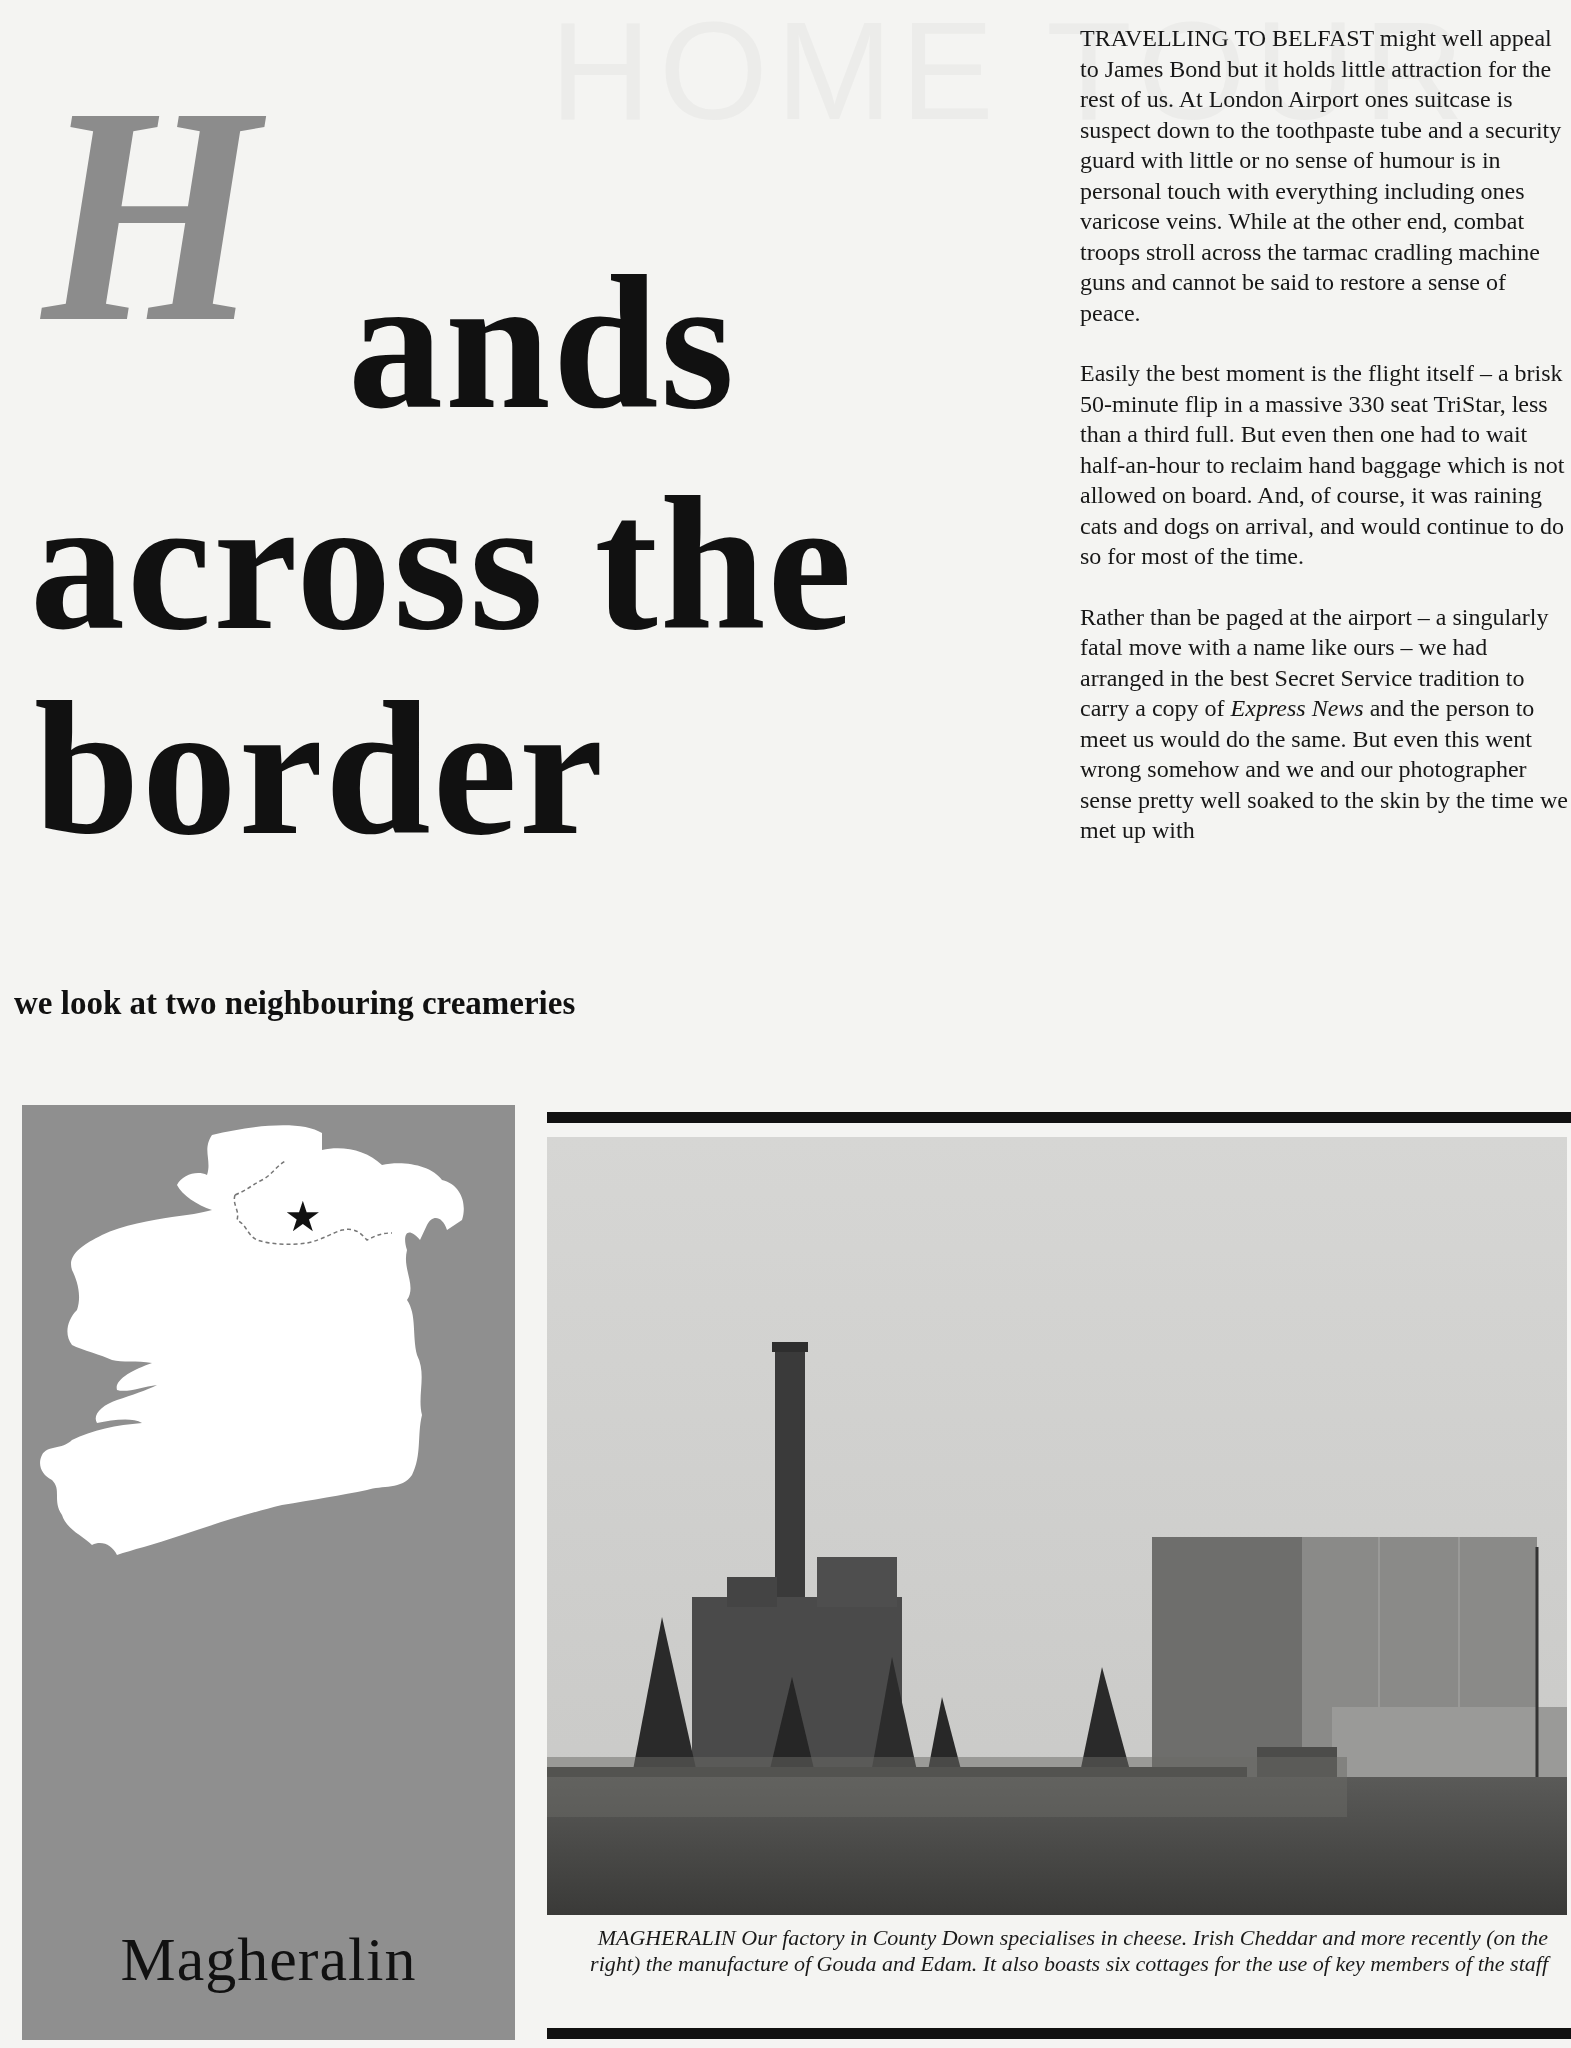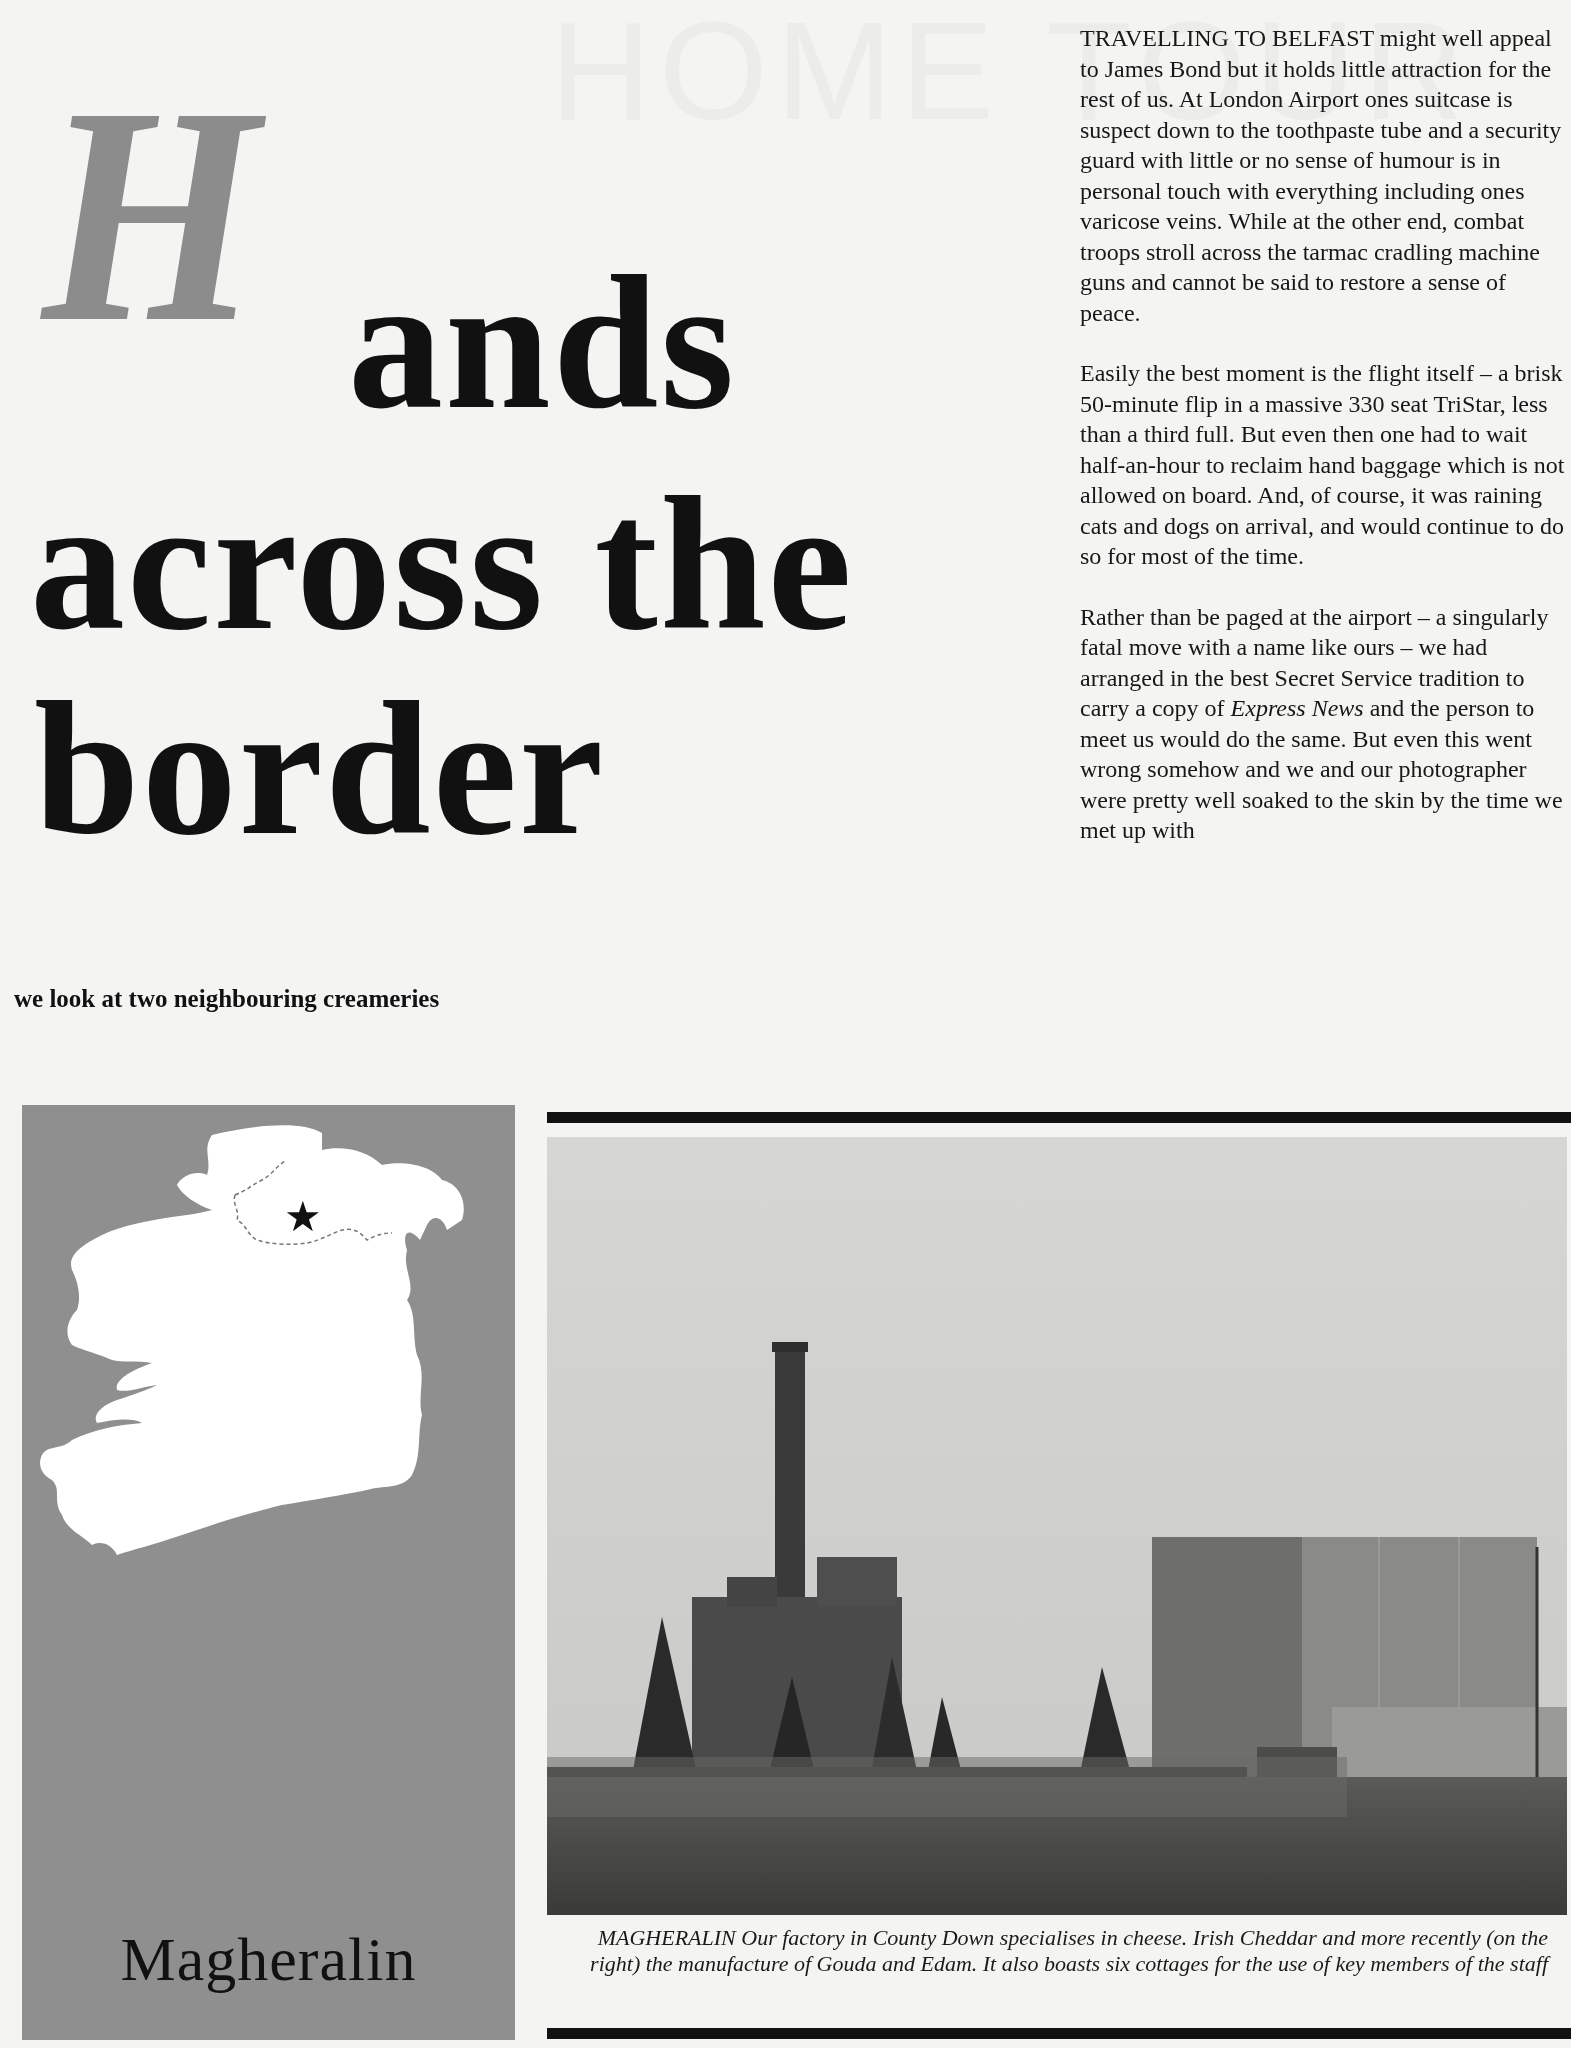--- a/index.html
+++ b/index.html
@@ -4,21 +4,21 @@
 <style>
   html,body{margin:0;padding:0;}
   body{width:1571px;height:2048px;background:#f4f4f2;position:relative;overflow:hidden;font-family:"Liberation Serif","DejaVu Serif",serif;color:#151515;}
   .ghost{position:absolute;left:550px;top:-10px;font-family:"Liberation Sans",sans-serif;font-weight:100;font-size:140px;color:#ececea;letter-spacing:8px;white-space:nowrap;}
   .headline{position:absolute;left:30px;top:60px;width:1040px;}
   .dropcap{position:absolute;left:0;top:0;font-family:"Liberation Serif",serif;font-weight:700;font-style:italic;font-size:310px;line-height:1;color:#8c8c8c;transform:scaleX(0.9);}
   .hl-line{position:absolute;font-family:"Liberation Serif",serif;font-weight:700;color:#111;white-space:nowrap;letter-spacing:2px;transform-origin:left top;}
   .hl1{left:318px;top:150px;font-size:190px;margin-top:24px;}
   .hl2{left:0;top:395px;font-size:190px;}
   .hl3{left:4px;top:600px;font-size:190px;}
-  .subhead{position:absolute;left:14px;top:985px;font-family:"Liberation Serif",serif;font-weight:700;font-size:25px;color:#111;white-space:nowrap;}
+  .subhead{position:absolute;left:14px;top:985px;font-family:"Liberation Serif",serif;font-weight:700;font-size:33px;color:#111;white-space:nowrap;}
   .body-col{position:absolute;left:1080px;top:8px;width:490px;font-size:24px;line-height:30.5px;color:#171717;}
   .body-col p{margin:15px 0 30px 0;}
   .map-panel{position:absolute;left:22px;top:1105px;width:493px;height:935px;background:#8f8f8f;}
   .map-panel svg{position:absolute;left:0;top:0;}
   .map-label{position:absolute;left:0;right:0;bottom:45px;text-align:center;font-family:"Liberation Serif",serif;font-weight:400;font-size:62px;color:#111;letter-spacing:1px;}
   .rule-top{position:absolute;left:547px;top:1112px;width:1024px;height:11px;background:#111;}
   .photo{position:absolute;left:547px;top:1137px;width:1020px;height:778px;background:#cfcfcd;overflow:hidden;}
   .caption{position:absolute;left:548px;top:1925px;width:1000px;font-family:"Liberation Serif",serif;font-style:italic;font-size:22px;line-height:26px;color:#1a1a1a;text-align:right;}
   .rule-bottom{position:absolute;left:547px;top:2028px;width:1024px;height:11px;background:#111;}
 </style>
@@ -32,21 +32,21 @@
   <div class="hl-line hl1">ands</div>
   <div class="hl-line hl2">across the</div>
   <div class="hl-line hl3">border</div>
 </div>
 
 <div class="subhead">we look at two neighbouring creameries</div>
 
 <div class="body-col">
   <p>TRAVELLING TO BELFAST might well appeal to James Bond but it holds little attraction for the rest of us. At London Airport ones suitcase is suspect down to the toothpaste tube and a security guard with little or no sense of humour is in personal touch with everything including ones varicose veins. While at the other end, combat troops stroll across the tarmac cradling machine guns and cannot be said to restore a sense of peace.</p>
   <p>Easily the best moment is the flight itself – a brisk 50-minute flip in a massive 330 seat TriStar, less than a third full. But even then one had to wait half-an-hour to reclaim hand baggage which is not allowed on board. And, of course, it was raining cats and dogs on arrival, and would continue to do so for most of the time.</p>
-  <p><span>Rather than be paged at the airport – a singularly fatal move with a name like ours – we had arranged in the best Secret Service tradition to carry a copy of </span><em>Express News</em><span> and the person to meet us would do the same. But even this went wrong somehow and we and our photographer were pretty well soaked to the skin by the time we met up with</span></p>
+  <p><span>Rather than be paged at the airport – a singularly fatal move with a name like ours – we had arranged in the best Secret Service tradition to carry a copy of </span><em>Express News</em><span> and the person to meet us would do the same. But even this went wrong somehow and we and our photographer sense pretty well soaked to the skin by the time we met up with</span></p>
 </div>
 
 <div class="map-panel">
   <svg width="493" height="935" viewBox="0 0 493 935">
     <path d="M190 30 C230 20 280 15 300 28 L300 45 C320 40 345 45 360 60 C380 55 410 60 420 75 C440 80 445 100 440 115 L425 125 C420 110 410 110 405 120 L398 135 C385 120 380 130 385 145 C380 165 395 180 385 195 C395 210 390 230 395 250 C405 270 395 290 400 310 C395 330 400 350 390 370 C380 385 360 380 345 385 C320 390 290 395 260 400 C220 410 190 420 160 430 C130 440 110 445 95 450 C90 440 80 435 70 440 C60 430 45 425 40 410 C30 395 40 385 30 375 C20 370 15 360 20 350 C25 340 40 345 50 335 C70 325 95 320 120 318 C110 312 90 315 75 318 C70 310 80 300 95 295 C110 290 125 285 135 280 C120 282 105 288 95 285 C92 275 110 265 130 258 C115 255 100 258 90 255 C80 250 60 245 50 240 C42 230 45 215 55 205 C60 190 55 175 50 165 C45 150 60 140 80 130 C100 120 130 115 150 112 C165 110 180 108 190 105 C175 100 160 90 155 80 C160 70 175 65 185 70 C190 55 180 45 190 30 Z" fill="#ffffff"></path>
     <path d="M213 90 C225 85 230 80 240 75 C250 70 255 60 265 55 M213 90 C210 100 218 105 215 115 C225 120 225 130 235 135 C250 140 270 140 285 138 C300 135 310 128 320 125 C335 122 340 130 345 135 C355 130 360 128 370 128" fill="none" stroke="#777" stroke-width="1.5" stroke-dasharray="4 3"></path>
   </svg>
   <div style="position:absolute;left:262px;top:91px;font-size:42px;color:#111;line-height:1;">★</div>
   <div class="map-label">Magheralin</div>
 </div>

